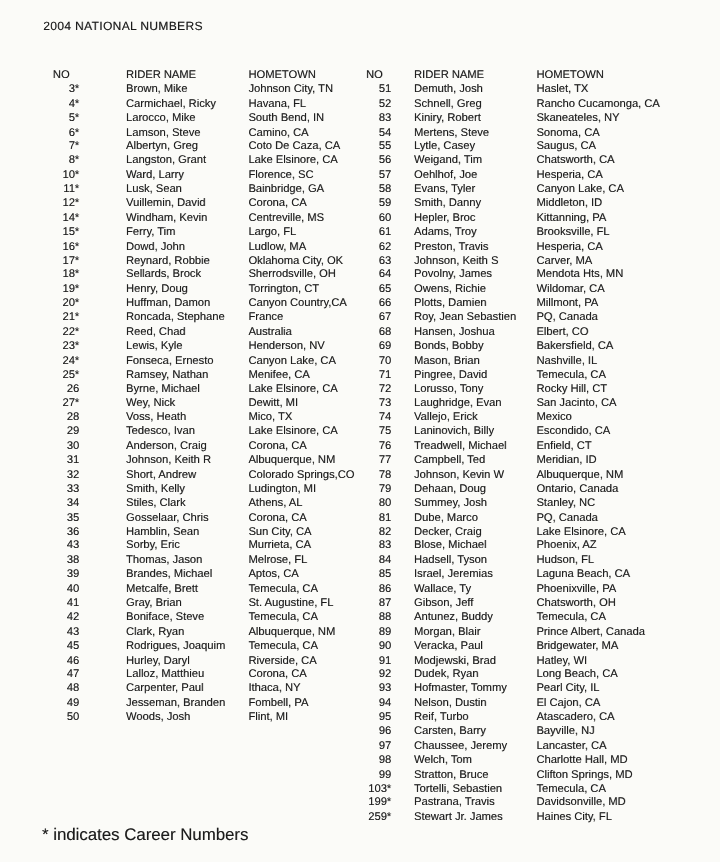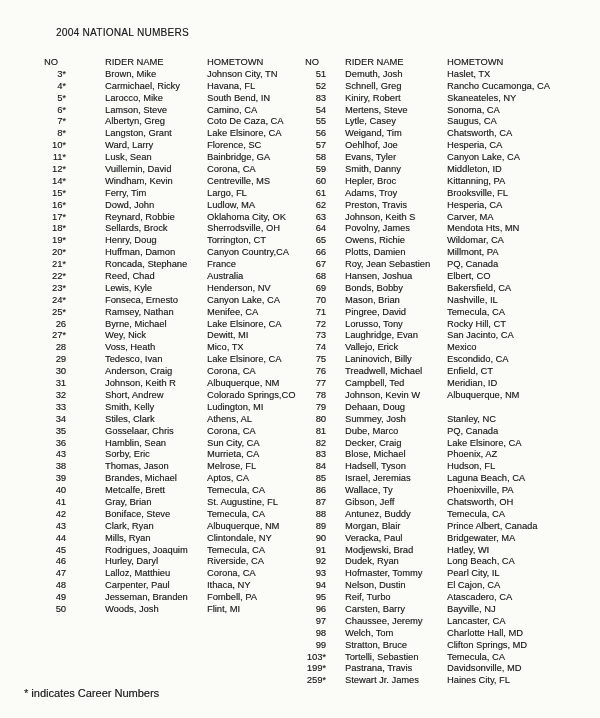--- a/index.html
+++ b/index.html
@@ -15,25 +15,24 @@
     position: relative;
     width: 600px;
     height: 718px;
     color: #1b1b1b;
     text-shadow: 0.3px 0 0 rgba(30,30,30,0.45);
     font-size: 9.3px;
   }
   .title {
     position: absolute;
     left: 36px;
-    top: 27px;
+    top: 17px;
     font-size: 10px;
     letter-spacing: 0.3px;
     white-space: nowrap;
-    margin-left: 20px;
   }
   .col {
     position: absolute;
     top: 57px;
   }
   .col.left  { left: 20px;  width: 266px; }
   .col.right { left: 284px; width: 312px; }
   .row {
     display: flex;
     height: 11.9px;
@@ -52,23 +51,23 @@
     overflow: visible;
   }
   .col.left  .row .rider { margin-left: 39px; }
   .col.right .row .rider { margin-left: 19px; }
   .row .home { flex: 1 1 auto; }
   .row.header .no { text-align: center; }
   .col.left  .row.header .no { padding-left: 16px; }
   .col.right .row.header .no { padding-left: 14px; }
   .footnote {
     position: absolute;
-    left: 24px;
+    left: 35px;
     top: 687px;
-    font-size: 11px;
+    font-size: 14px;
     white-space: nowrap;
   }
 </style>
 </head>
 <body>
 
 <div class="page">
 
   <div class="title">2004 NATIONAL NUMBERS</div>
 
@@ -268,25 +267,20 @@
           <span class="no">42</span>
           <span class="rider">Boniface, Steve</span>
           <span class="home">Temecula, CA</span>
         </div>
         <div class="row">
           <span class="no">43</span>
           <span class="rider">Clark, Ryan</span>
           <span class="home">Albuquerque, NM</span>
         </div>
         <div class="row">
-          <span class="no">44</span>
-          <span class="rider">Mills, Ryan</span>
-          <span class="home">Clintondale, NY</span>
-        </div>
-        <div class="row">
           <span class="no">45</span>
           <span class="rider">Rodrigues, Joaquim</span>
           <span class="home">Temecula, CA</span>
         </div>
         <div class="row">
           <span class="no">46</span>
           <span class="rider">Hurley, Daryl</span>
           <span class="home">Riverside, CA</span>
         </div>
         <div class="row">
@@ -455,20 +449,21 @@
           <span class="home">Meridian, ID</span>
         </div>
         <div class="row">
           <span class="no">78</span>
           <span class="rider">Johnson, Kevin W</span>
           <span class="home">Albuquerque, NM</span>
         </div>
         <div class="row">
           <span class="no">79</span>
           <span class="rider">Dehaan, Doug</span>
+          <span class="home">Ontario, Canada</span>
         </div>
         <div class="row">
           <span class="no">80</span>
           <span class="rider">Summey, Josh</span>
           <span class="home">Stanley, NC</span>
         </div>
         <div class="row">
           <span class="no">81</span>
           <span class="rider">Dube, Marco</span>
           <span class="home">PQ, Canada</span>

